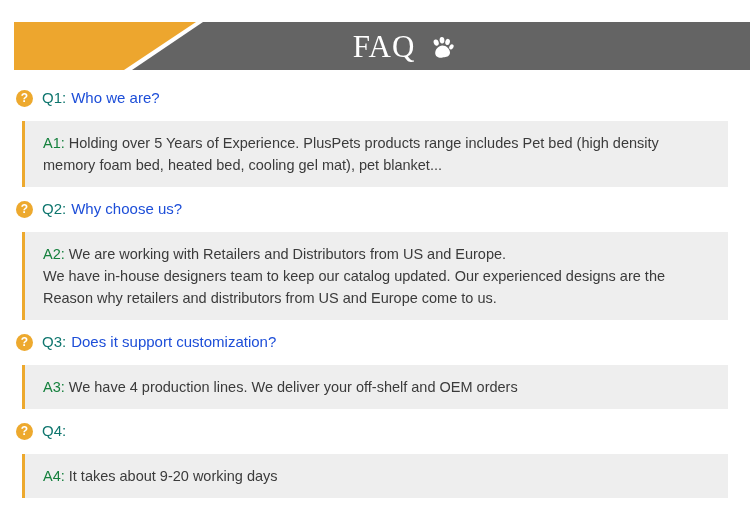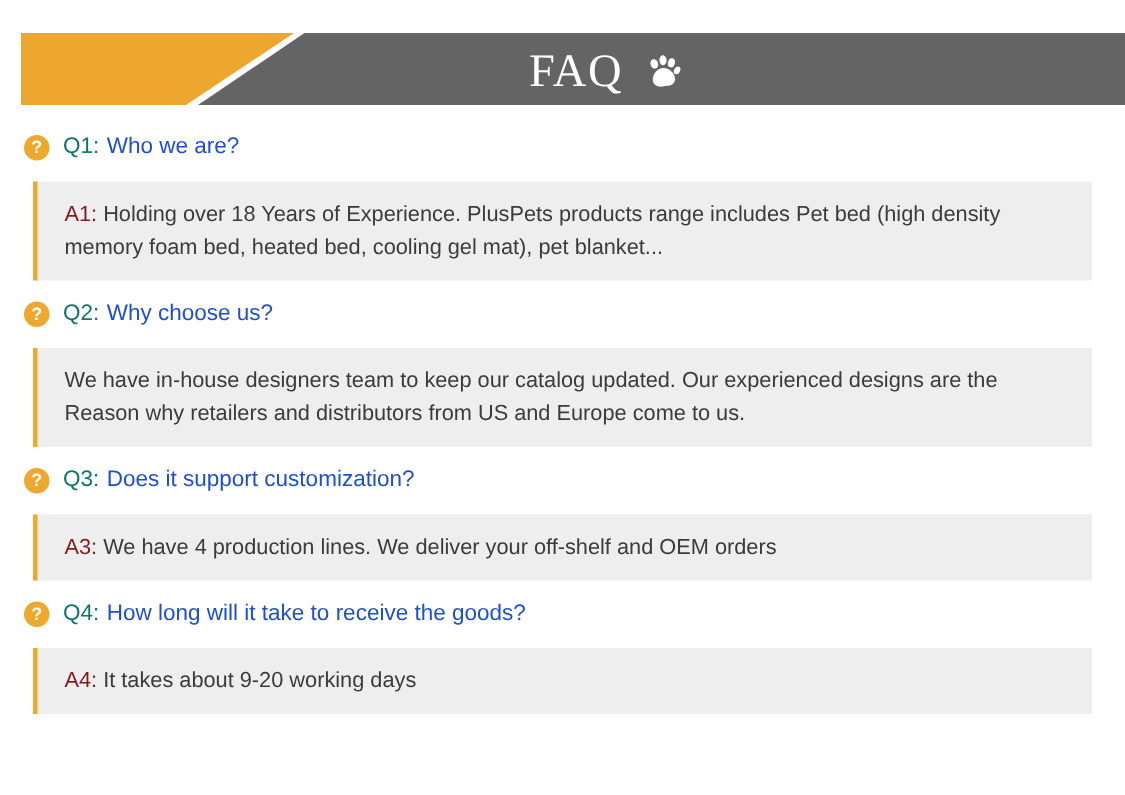--- a/index.html
+++ b/index.html
@@ -132,21 +132,21 @@
     padding: 11px 14px 11px 18px;
   }
   .a-line {
     display: block;
     font-size: 14.5px;
     line-height: 22px;
     color: #3b3b3b;
     white-space: normal;
   }
   .a-label {
-    color: #7f1d1d;
+    color: #15803d;
     margin-right: 4px;
   }
 
   .gap-after-answer { height: 12px; }
 </style>
 </head>
 <body>
 
 <div class="page">
 
@@ -169,32 +169,33 @@
 
   <div class="faq-body">
 
     <div class="qa-group">
       <div class="question-row">
         <span class="q-badge">?</span>
         <span class="q-label">Q1:</span>
         <span class="q-text">Who we are?</span>
       </div>
       <div class="answer-box">
-        <span class="a-line"><span class="a-label">A1:</span><span>Holding over 18 Years of Experience. PlusPets products range includes Pet bed (high density memory foam bed, heated bed, cooling gel mat), pet blanket...</span></span>
+        <span class="a-line"><span class="a-label">A1:</span><span>Holding over 5 Years of Experience. PlusPets products range includes Pet bed (high density memory foam bed, heated bed, cooling gel mat), pet blanket...</span></span>
       </div>
       <div class="gap-after-answer"></div>
     </div>
 
     <div class="qa-group">
       <div class="question-row">
         <span class="q-badge">?</span>
         <span class="q-label">Q2:</span>
         <span class="q-text">Why choose us?</span>
       </div>
       <div class="answer-box">
+        <span class="a-line"><span class="a-label">A2:</span><span>We are working with Retailers and Distributors from US and Europe.</span></span>
         <span class="a-line">We have in-house designers team to keep our catalog updated. Our experienced designs are the Reason why retailers and distributors from US and Europe come to us.</span>
       </div>
       <div class="gap-after-answer"></div>
     </div>
 
     <div class="qa-group">
       <div class="question-row">
         <span class="q-badge">?</span>
         <span class="q-label">Q3:</span>
         <span class="q-text">Does it support customization?</span>
@@ -202,21 +203,20 @@
       <div class="answer-box">
         <span class="a-line"><span class="a-label">A3:</span><span>We have 4 production lines. We deliver your off-shelf and OEM orders</span></span>
       </div>
       <div class="gap-after-answer"></div>
     </div>
 
     <div class="qa-group">
       <div class="question-row">
         <span class="q-badge">?</span>
         <span class="q-label">Q4:</span>
-        <span class="q-text">How long will it take to receive the goods?</span>
       </div>
       <div class="answer-box">
         <span class="a-line"><span class="a-label">A4:</span><span>It takes about 9-20 working days</span></span>
       </div>
     </div>
 
   </div>
 </div>
 
 </body></html>

